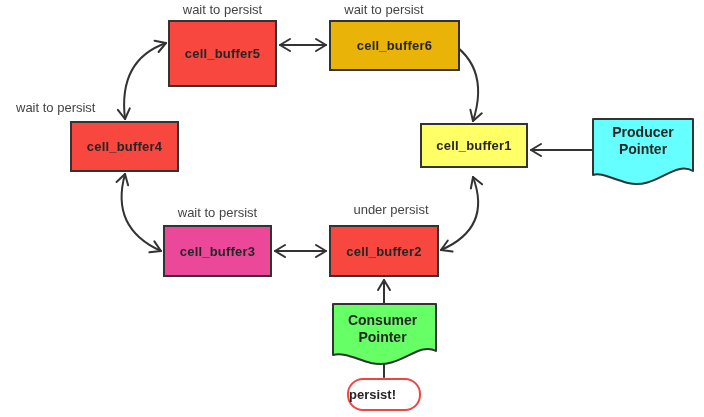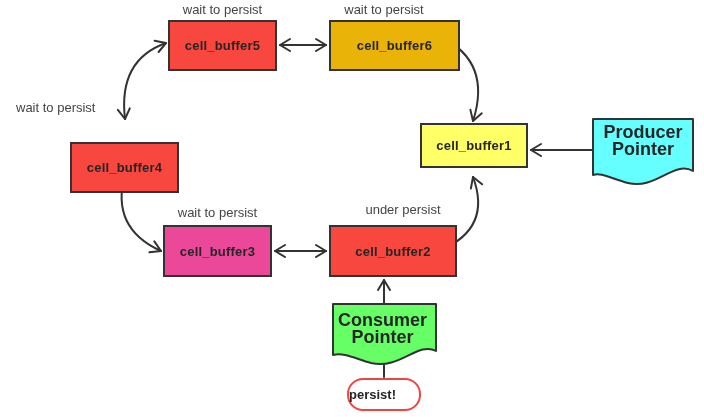--- a/index.html
+++ b/index.html
@@ -18,21 +18,21 @@
     border:2px solid #333333;
     display:flex;align-items:center;justify-content:center;
     font-weight:bold;font-size:13px;color:#262626;
     letter-spacing:0.2px;
   }
   .status{
     position:absolute;font-size:13px;color:#444444;
     text-align:center;white-space:nowrap;
   }
   .doc-label{
-    position:absolute;font-weight:bold;font-size:18px;color:#262626;
+    position:absolute;font-weight:bold;font-size:14px;color:#262626;
     text-align:center;line-height:17px;white-space:pre-line;
   }
   .persist-node{
     position:absolute;box-sizing:border-box;
     left:347px;top:378px;width:74px;height:33px;
     border:2px solid #ef4444;border-radius:16px;
     background:#ffffff;
     display:flex;align-items:center;
     font-weight:bold;font-size:13px;color:#262626;
   }
@@ -61,38 +61,38 @@
     <path class="edge" d="M384,377 L384,358"></path>
 
     <path class="docshape" d="M593,119 L693,119 L693,171 C674,160 656,190 628,183 C612,179 601,172 593,175 Z" fill="#66ffff"></path>
     <path class="docshape" d="M333,304 L436,304 L436,351 C418,341 400,370 371,363 C356,359 344,352 333,355 Z" fill="#66ff66"></path>
   </svg>
 
   <div class="status" style="left:168px;top:2px;width:109px;">wait to persist</div>
   <div class="status" style="left:329px;top:2px;width:110px;">wait to persist</div>
   <div class="status" style="left:16px;top:100px;text-align:left;">wait to persist</div>
   <div class="status" style="left:163px;top:205px;width:109px;">wait to persist</div>
-  <div class="status" style="left:348px;top:202px;width:110px;">under persist</div>
+  <div class="status" style="left:336px;top:202px;width:110px;">under persist</div>
 
-  <div class="box" style="left: 168px; top: 20px; width: 109px; height: 51px; background-color: rgb(248, 71, 63);">
+  <div class="box" style="left: 168px; top: 20px; width: 109px; height: 67px; background-color: rgb(248, 71, 63);">
     <span>cell_buffer5</span>
   </div>
   <div class="box" style="left: 329px; top: 20px; width: 131px; height: 51px; background-color: #eab308;">
     <span>cell_buffer6</span>
   </div>
-  <div class="box" style="left: 70px; top: 121px; width: 109px; height: 51px; background-color: rgb(248, 71, 63); margin-top: 21px;">
+  <div class="box" style="left: 70px; top: 121px; width: 109px; height: 51px; background-color: rgb(248, 71, 63);">
     <span>cell_buffer4</span>
   </div>
   <div class="box" style="left: 420px; top: 123px; width: 108px; height: 45px; background-color: rgb(255, 255, 102);">
     <span>cell_buffer1</span>
   </div>
   <div class="box" style="left: 163px; top: 225px; width: 109px; height: 52px; background-color: #ec4899;">
     <span>cell_buffer3</span>
   </div>
-  <div class="box" style="left: 329px; top: 225px; width: 128px; height: 52px; background-color: rgb(248, 71, 63); justify-content: center;">
+  <div class="box" style="left: 329px; top: 225px; width: 110px; height: 52px; background-color: rgb(248, 71, 63); justify-content: center;">
     <span>cell_buffer2</span>
   </div>
 
   <div class="doc-label" style="left:593px;top:124px;width:100px;">Producer
 Pointer</div>
   <div class="doc-label" style="left:333px;top:312px;width:99px;">Consumer
 Pointer</div>
 
   <div class="persist-node" style="background-color: rgb(255, 255, 255);">
     <span>persist!</span>

